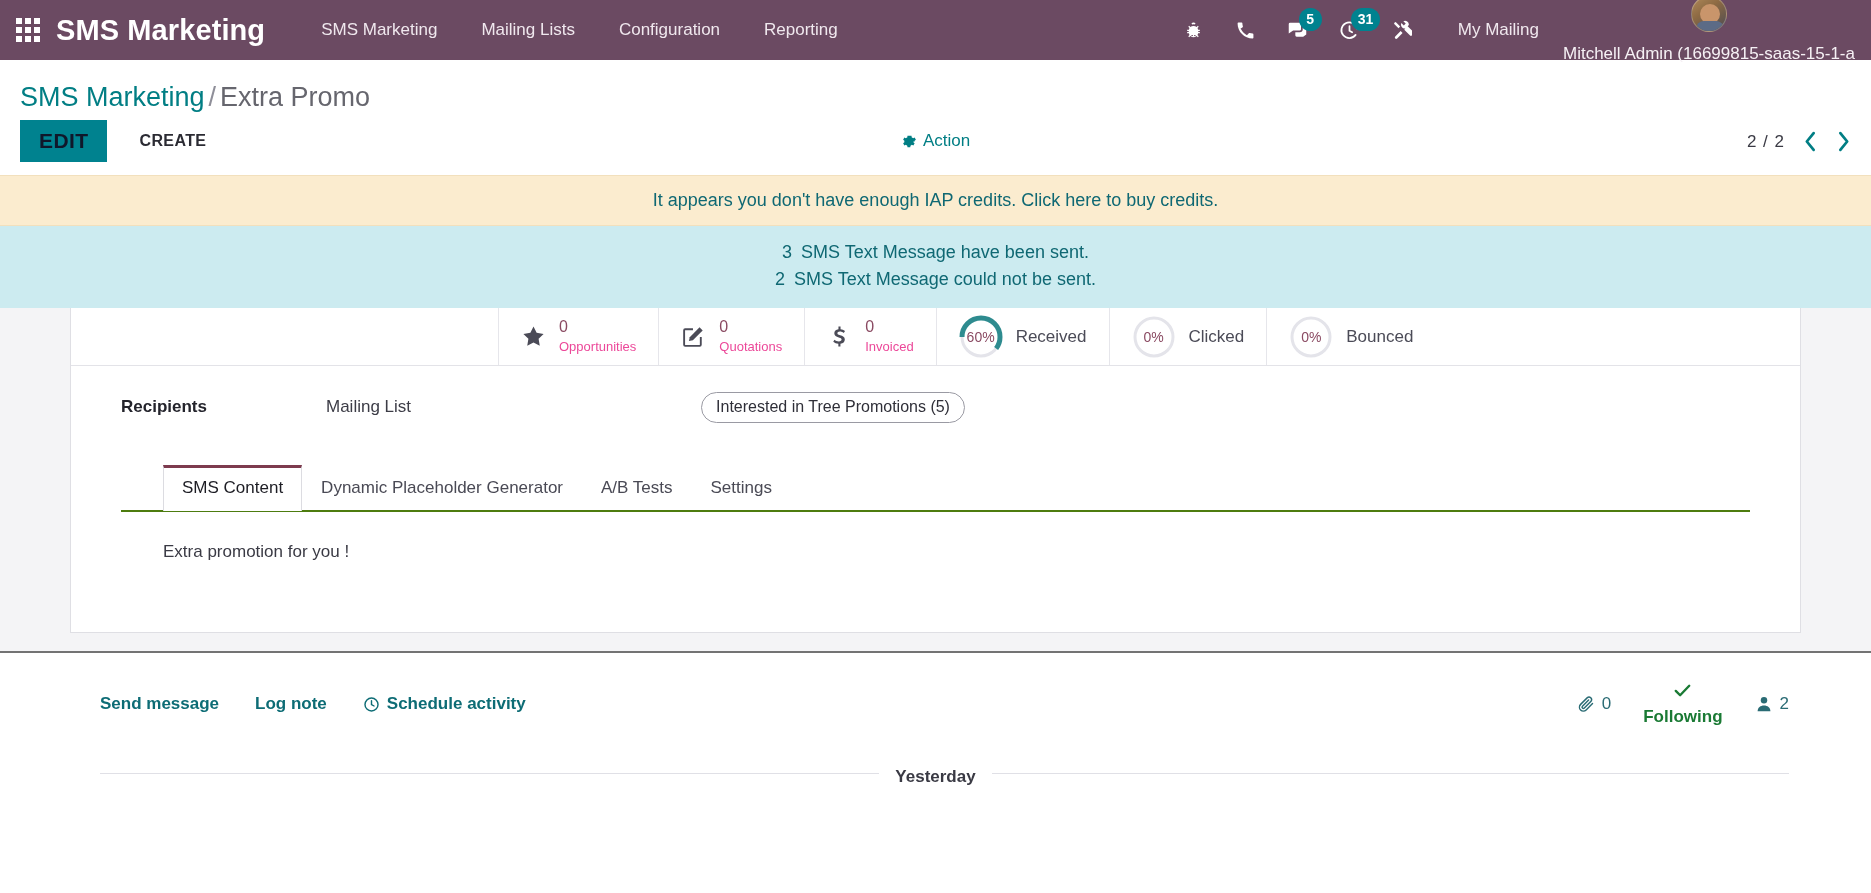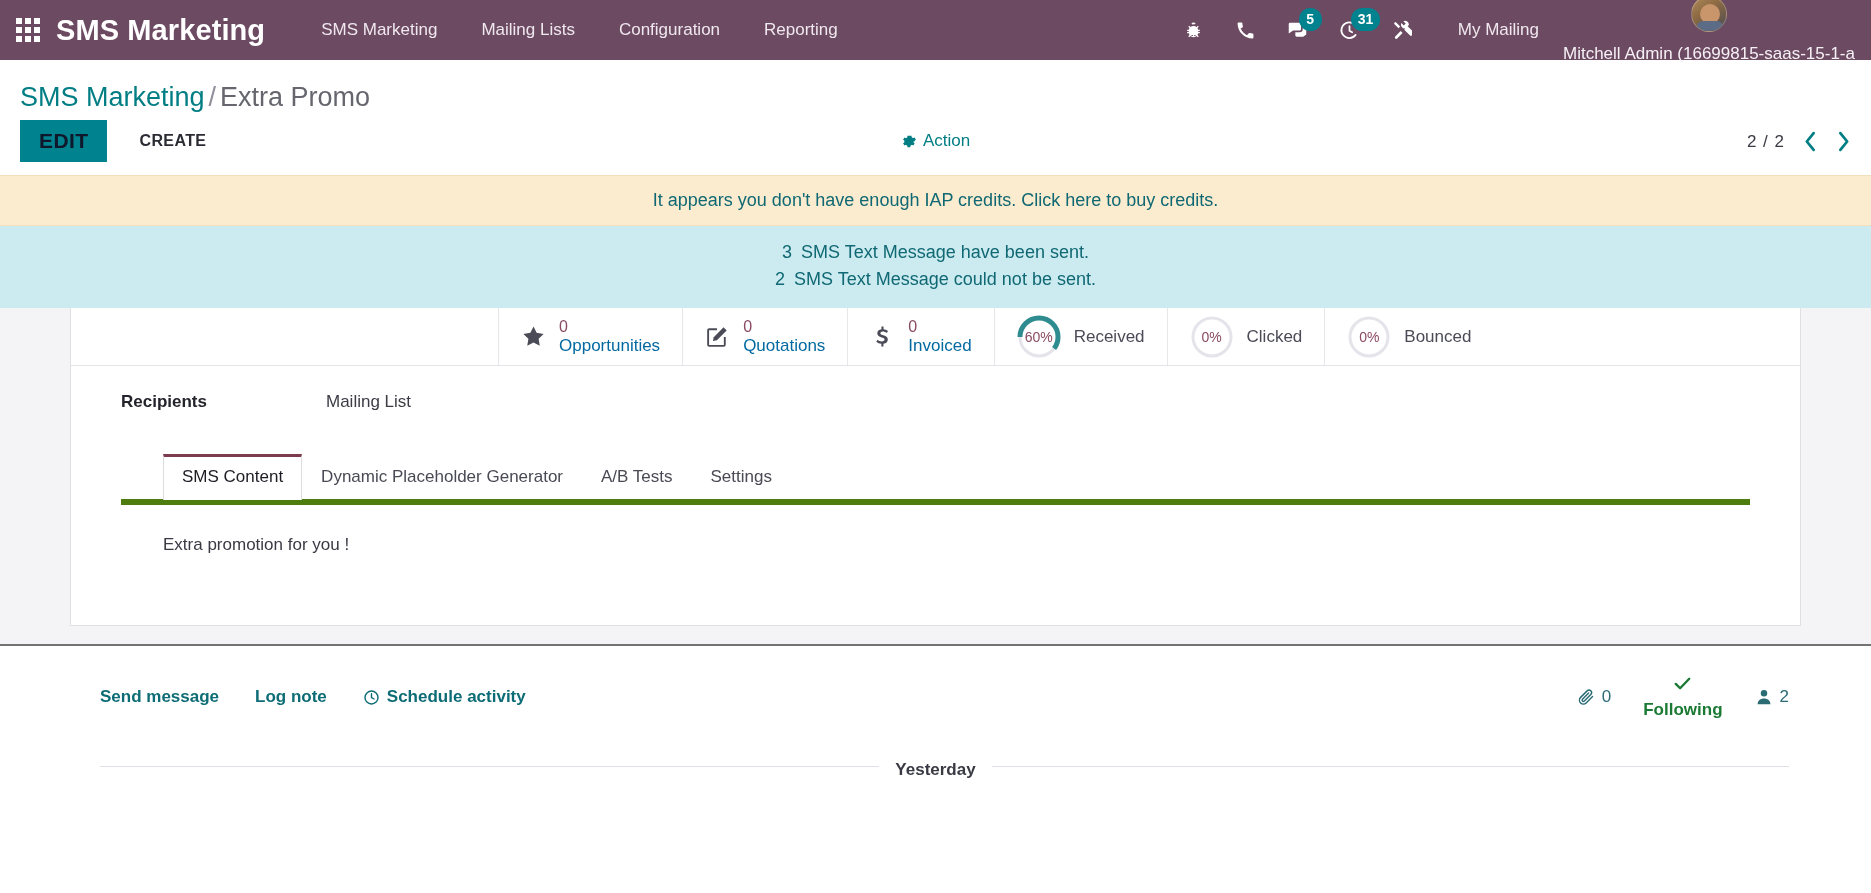--- a/index.html
+++ b/index.html
@@ -220,21 +220,21 @@
     gap: 13px;
     padding: 0 22px;
     border-right: 1px solid #e6e6eb;
     cursor: pointer;
     min-width: 0;
   }
   .stat-btn:last-child { border-right: none; }
   .stat-icon { color: #4b4b57; display: flex; align-items: center; }
   .stat-text { line-height: 1.15; }
   .stat-value { color: #8a4a62; font-size: 16px; }
-  .stat-label { color: #0369a1; font-size: 17px; text-align: right; }
+  .stat-label { color: #ec4899; font-size: 13px; text-align: right; }
   .stat-single { color: #4b4b57; font-size: 17px; }
 
   .gauge {
     position: relative;
     width: 44px; height: 44px;
     flex: 0 0 auto;
     display: flex; align-items: center; justify-content: center;
   }
   .gauge svg { position: absolute; inset: 0; transform: rotate(-90deg); }
   .gauge .pct {
@@ -268,21 +268,21 @@
     color: #2f2f38;
     margin-left: 290px;
     white-space: nowrap;
     cursor: pointer;
   }
 
   
   .notebook { margin: 14px 0 0 0; padding: 0 50px; }
   .tab-strip {
     display: flex;
-    border-bottom: 6px solid #4d7c0f;
+    border-bottom: 2px solid #4d7c0f;
     padding-left: 42px;
     align-items: flex-end;
   }
   .tab {
     font-size: 17px;
     color: #4a4a55;
     padding: 12px 18px 13px 18px;
     border: 1px solid transparent;
     border-bottom: none;
     margin-bottom: -1px;
@@ -550,20 +550,21 @@
           <span class="pct">0%</span>
         </span>
         <span class="stat-single">Bounced</span>
       </div>
     </div>
 
     <div class="form-body">
       <div class="field-row">
         <span class="field-label">Recipients</span>
         <span class="field-value">Mailing List</span>
+        <span class="tag-pill">Interested in Tree Promotions (5)</span>
       </div>
     </div>
 
     <div class="notebook">
       <div class="tab-strip">
         <div class="tab active">SMS Content</div>
         <div class="tab">Dynamic Placeholder Generator</div>
         <div class="tab">A/B Tests</div>
         <div class="tab">Settings</div>
       </div>

